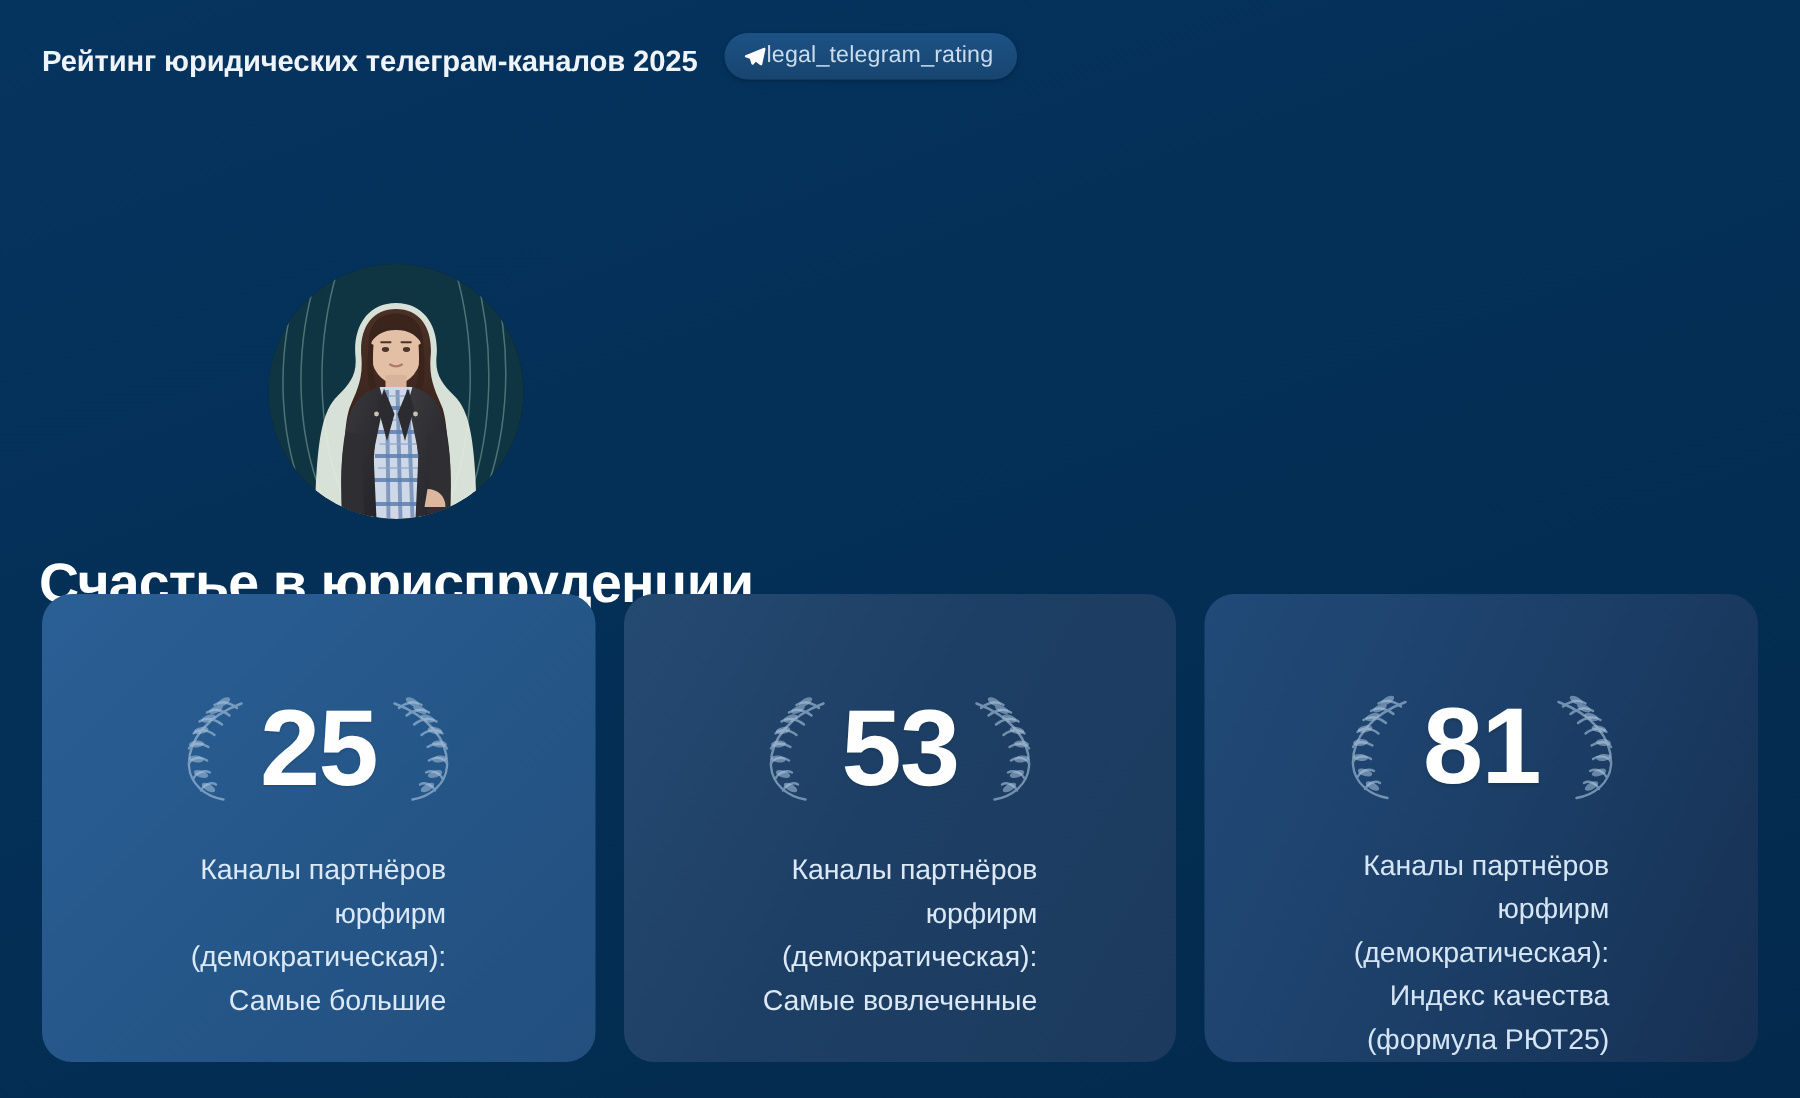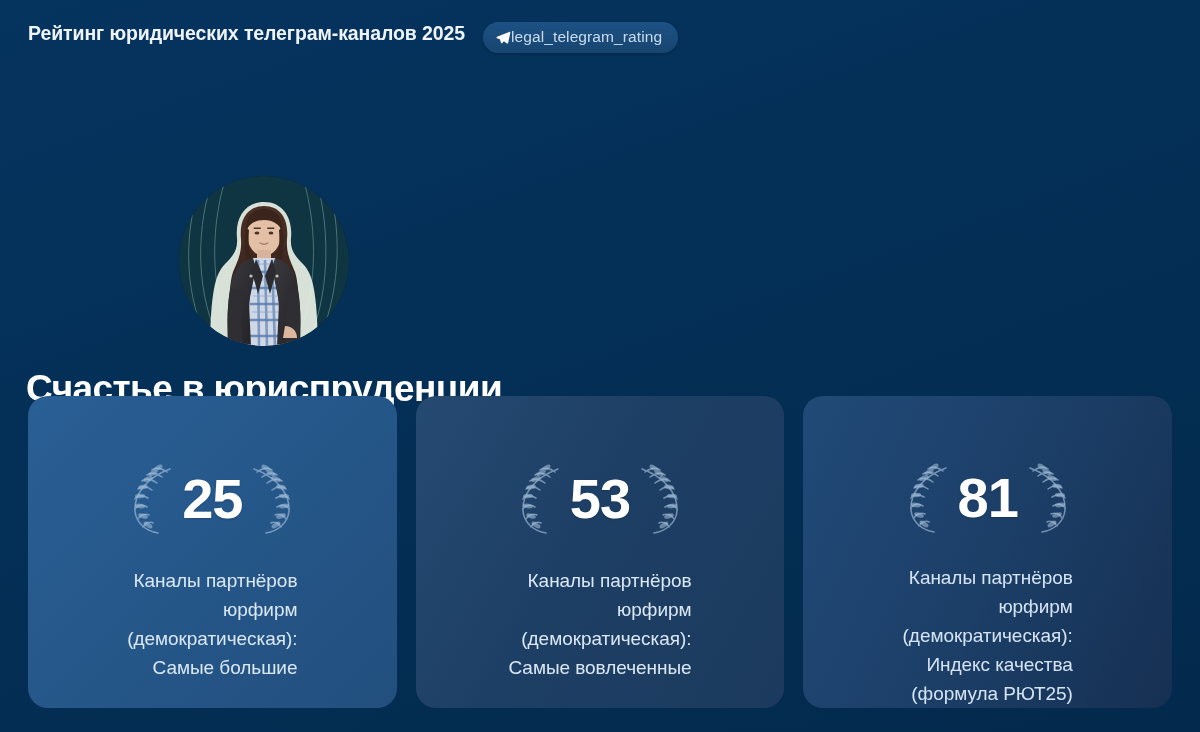--- a/index.html
+++ b/index.html
@@ -15,21 +15,21 @@
     position:relative;
     width:1200px; height:732px;
     background:#04305a;
     background:linear-gradient(160deg,#05345f 0%,#042f56 45%,#032a4d 100%);
   }
 
   
   .header {
     position:absolute;
     left:28px; top:22px;
-    display:flex; align-items:flex-start; gap:18px;
+    display:flex; align-items:flex-end; gap:18px;
   }
   .header-title {
     font-size:19.5px;
     font-weight:700;
     color:#eef4fa;
     letter-spacing:-0.1px;
     white-space:nowrap;
   }
   .badge {
     display:flex; align-items:center; gap:0;
@@ -105,21 +105,21 @@
   .stat {
     display:flex;
     align-items:center;
     justify-content:center;
     height:86px;
     margin-bottom:4px;
   }
   .laurel { width:54px; height:72px; display:block; flex:none; }
   .laurel.right { transform:scaleX(-1); }
   .stat-number {
-    font-size:56px;
+    font-size:72px;
     font-weight:700;
     color:#ffffff;
     line-height:1;
     letter-spacing:-1px;
     padding:0 2px;
     text-shadow:0 1px 2px rgba(0,0,0,.16);
   }
   .card-label {
     margin-top:20px;
     font-size:19px;

